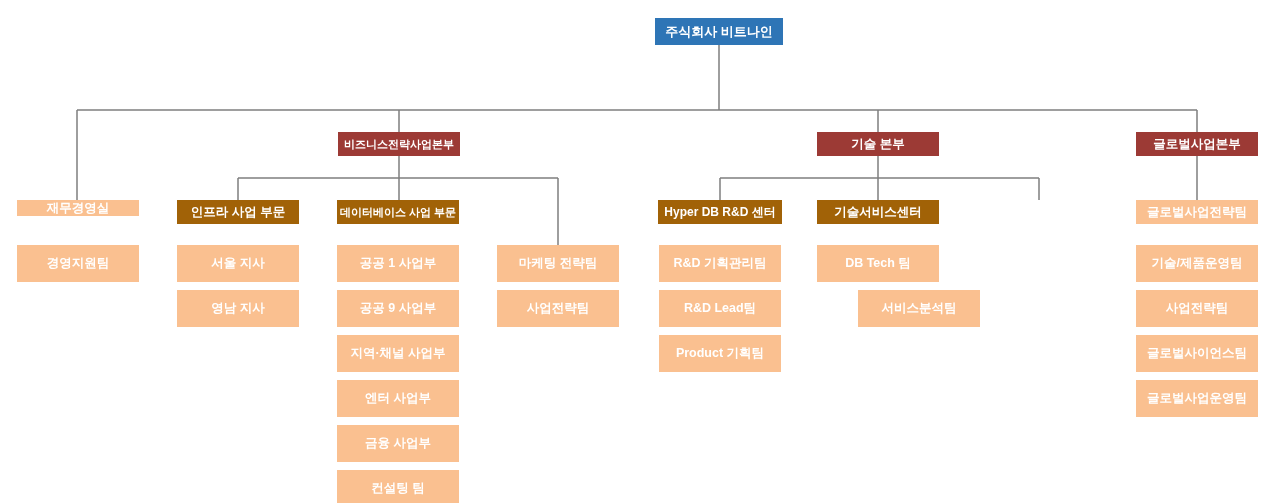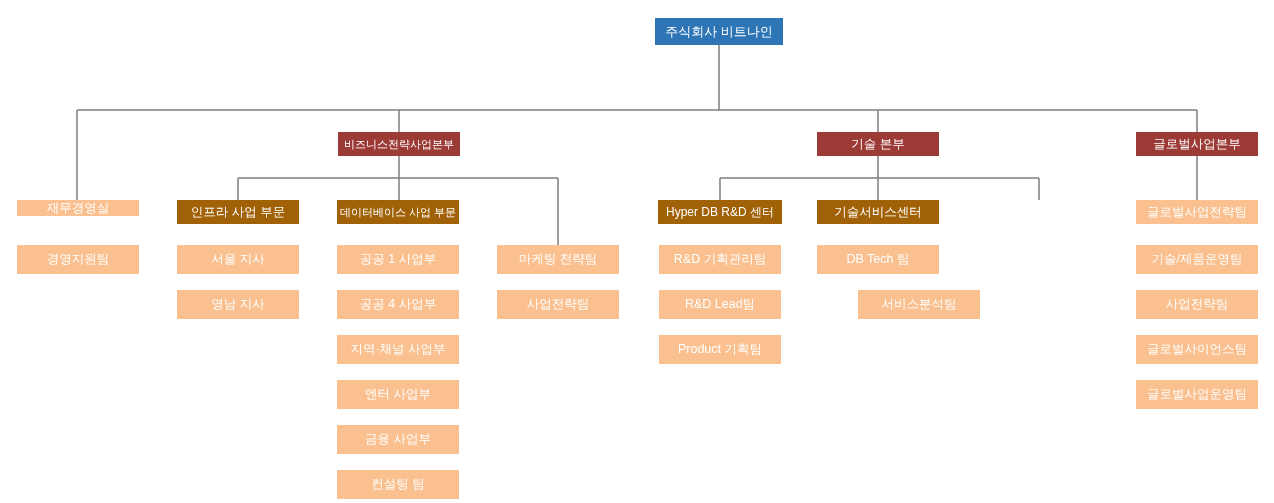--- a/index.html
+++ b/index.html
@@ -4,27 +4,27 @@
 <style>
   html,body { margin:0; padding:0; background:#ffffff; }
   #chart {
     position:relative; width:1274px; height:503px; background:#ffffff;
     font-family:"Liberation Sans","DejaVu Sans",sans-serif; overflow:hidden;
   }
   svg.connectors { position:absolute; left:0; top:0; width:1274px; height:503px; }
   .node {
     position:absolute; width:122px; height:24px; box-sizing:border-box;
     display:flex; align-items:center; justify-content:center;
-    color:#ffffff; font-weight:normal; font-size:12.5px; line-height:1;
+    color:#ffffff; font-weight:bold; font-size:12.5px; line-height:1;
     white-space:nowrap; text-align:center;
   }
   .company  { background:#2E75B6; width:128px; height:27px; font-size:13px; }
   .division { background:#9C3A35; }
   .unit     { background:#a16207; }
-  .team     { background:#FAC090; height:29px; }
+  .team     { background:#FAC090; height:37px; }
   .sm       { font-size:11px;text-align:center; }
   .md       { font-size:12px; }
 </style>
 </head>
 <body>
 
 <div id="chart">
 
   <svg class="connectors" viewBox="0 0 1274 503" xmlns="http://www.w3.org/2000/svg">
     <path d="M719 45 V110
@@ -54,21 +54,21 @@
 
   <div class="node team" style="left:17px;top:200px;height:16px">재무경영실</div>
   <div class="node team" style="left:17px;top:245px">경영지원팀</div>
 
   <div class="node unit" style="left:177px;top:200px">인프라 사업 부문</div>
   <div class="node team" style="left:177px;top:245px">서울 지사</div>
   <div class="node team" style="left:177px;top:290px">영남 지사</div>
 
   <div class="node unit sm" style="left:337px;top:200px">데이터베이스 사업 부문</div>
   <div class="node team" style="left:337px;top:245px">공공 1 사업부</div>
-  <div class="node team" style="left:337px;top:290px">공공 4 사업부</div>
+  <div class="node team" style="left:337px;top:290px">공공 9 사업부</div>
   <div class="node team" style="left:337px;top:335px">지역·채널 사업부</div>
   <div class="node team" style="left:337px;top:380px">엔터 사업부</div>
   <div class="node team" style="left:337px;top:425px">금융 사업부</div>
   <div class="node team" style="left:337px;top:470px">컨설팅 팀</div>
 
   <div class="node team" style="left:497px;top:245px">마케팅 전략팀</div>
   <div class="node team" style="left:497px;top:290px">사업전략팀</div>
 
   <div class="node unit md" style="left:658px;top:200px;width:124px">Hyper DB R&amp;D 센터</div>
   <div class="node team" style="left:659px;top:245px">R&amp;D 기획관리팀</div>

